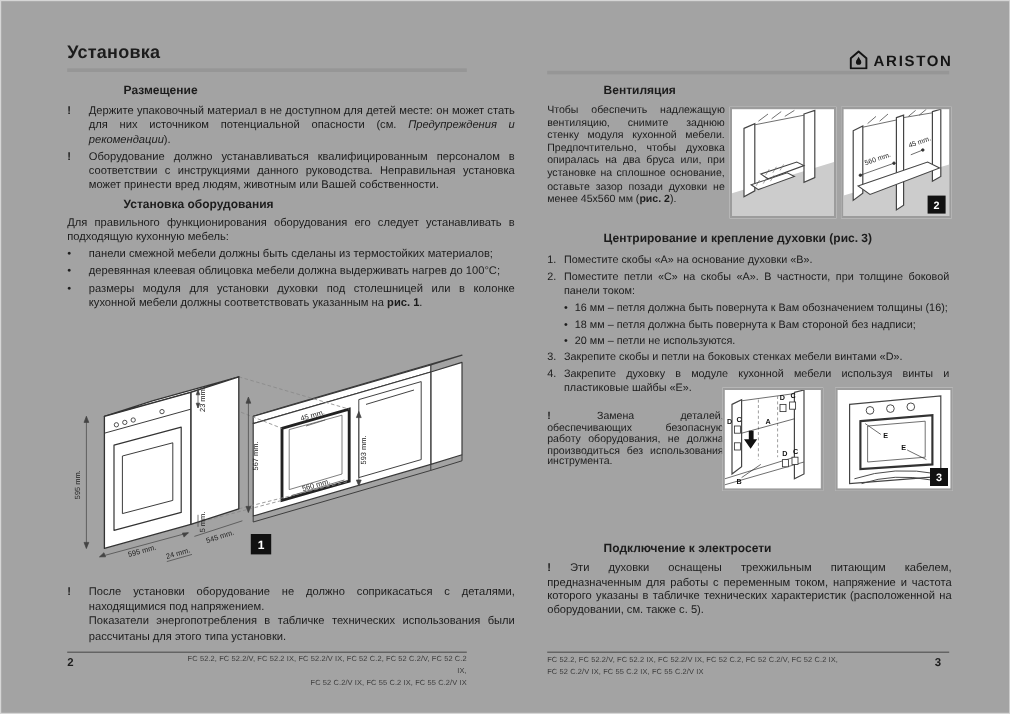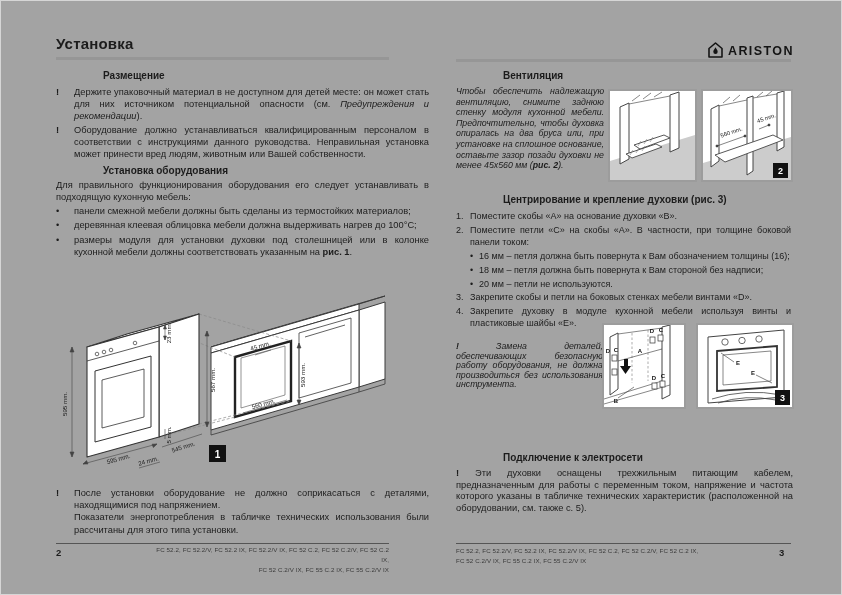--- a/index.html
+++ b/index.html
@@ -4,21 +4,21 @@
 <style>
   html,body{margin:0;padding:0;background:#ffffff;}
   .sheet{position:relative;width:842px;height:595px;background:#a3a3a3;overflow:hidden;
          border:1px solid #d6d6d6;box-sizing:border-box;
          font-family:"Liberation Sans","DejaVu Sans",sans-serif;color:#1c1c1c;}
   .abs{position:absolute;}
   .title{font-size:15px;font-weight:bold;letter-spacing:.2px;}
   .rule{height:3px;background:#969696;}
   .h2{font-size:10px;font-weight:bold;padding-left:47px;}
   .body9{font-size:9.3px;line-height:12.2px;text-align:justify;}
-  .narrow{font-size:8.8px;line-height:10.6px;text-align:justify;width:148px;font-style:italic;}
+  .narrow{font-size:8.8px;line-height:10.6px;text-align:justify;width:148px;}
   .warnflex{display:flex;}
   .wmark{flex:0 0 18px;font-weight:bold;}
   .wtext{flex:1;}
   .i{font-style:italic;}
   .b{font-weight:bold;}
   .bullet{display:flex;margin-bottom:2.2px;}
   .bdot{flex:0 0 18px;}
   .bdot::before{content:"\2022";}
   .steps{font-size:9px;line-height:12px;}
   .step{display:flex;margin-bottom:2px;text-align:justify;}

